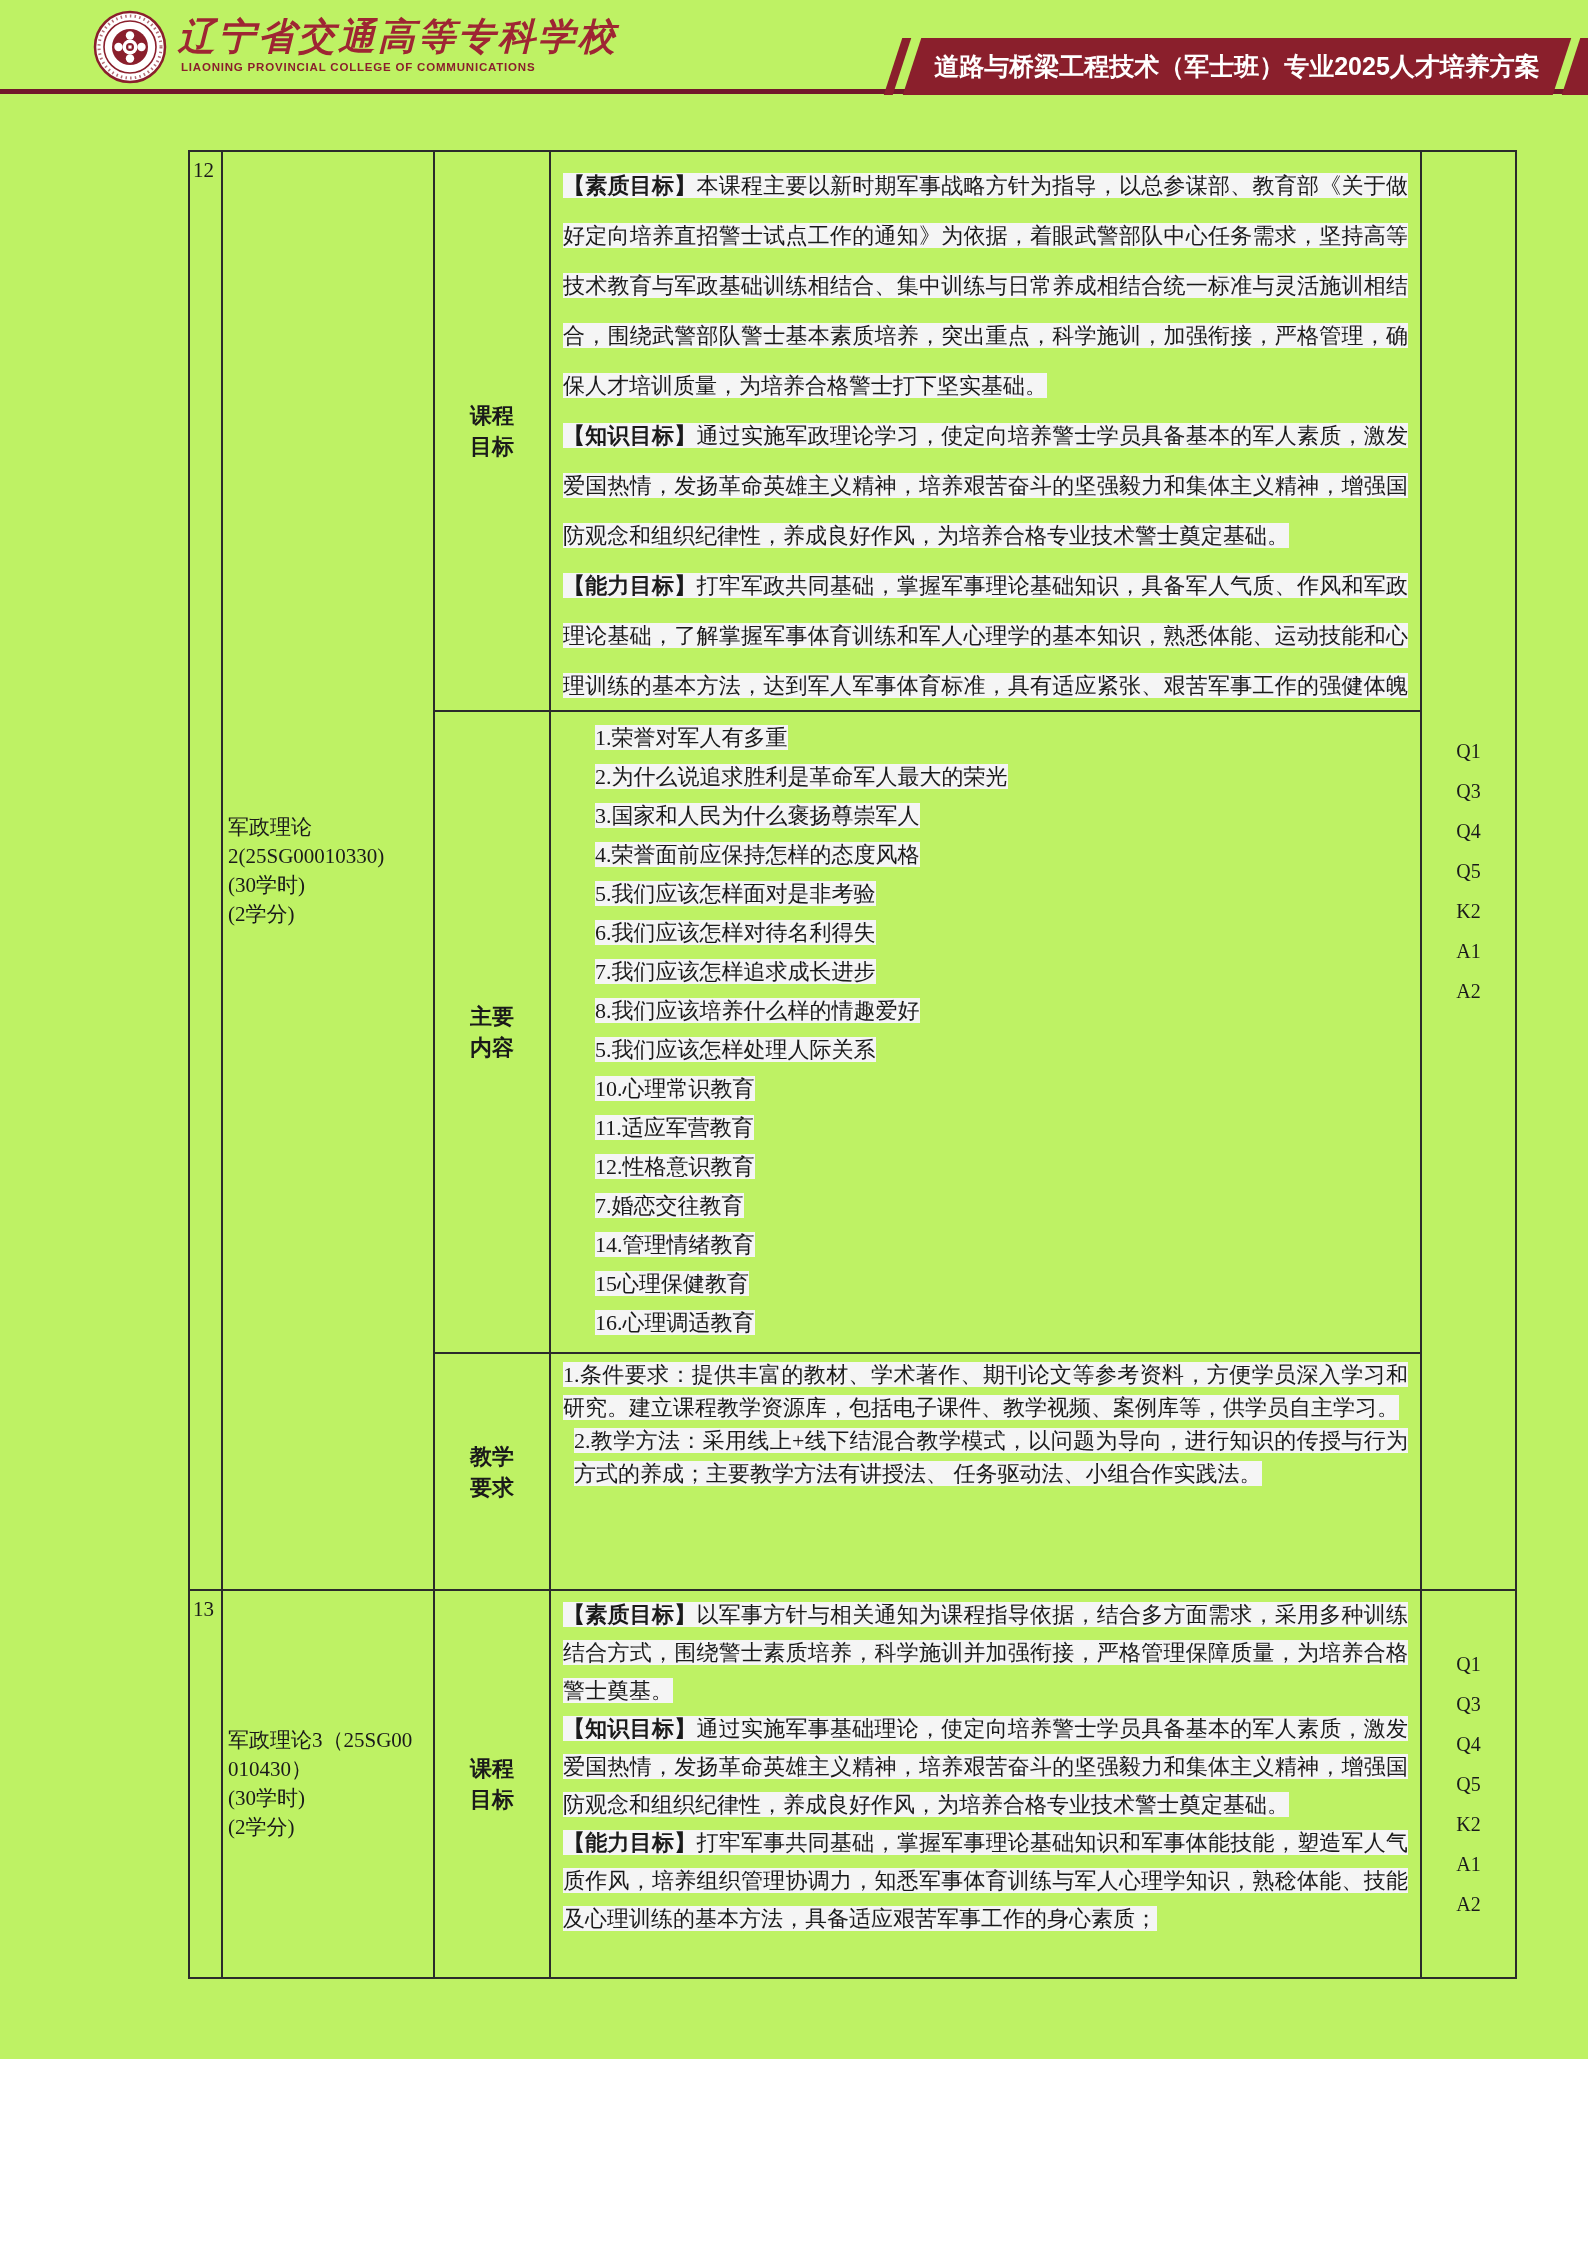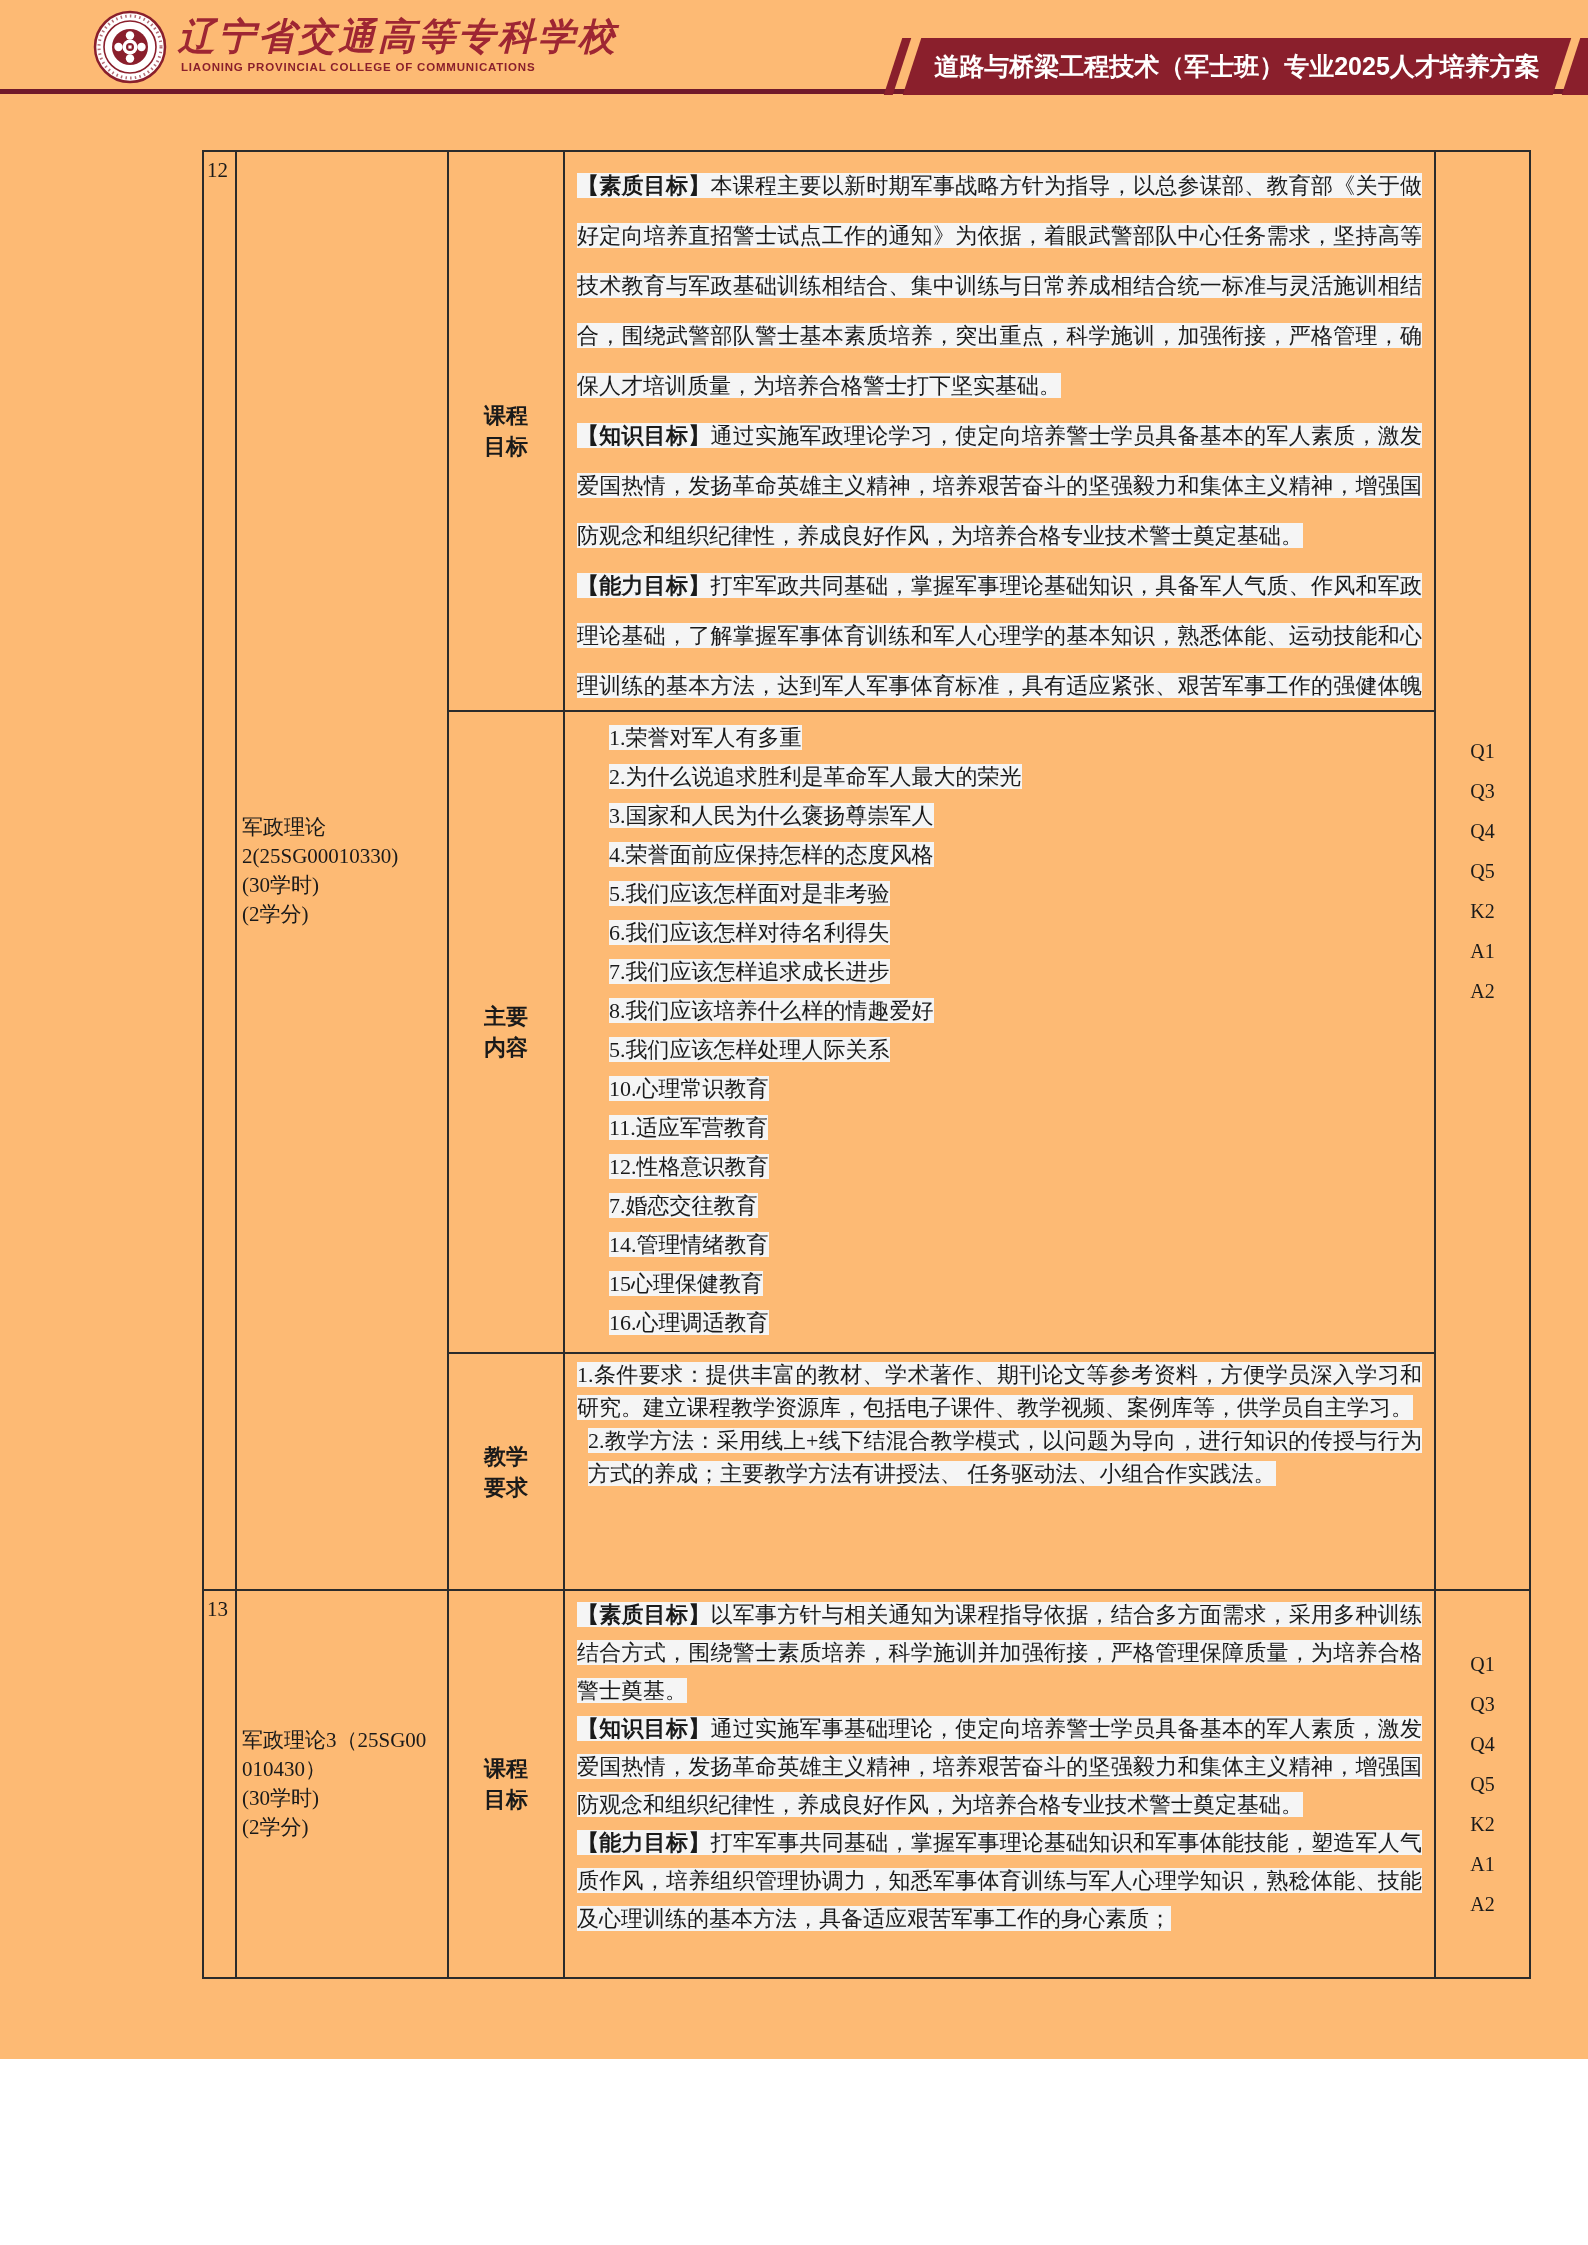--- a/index.html
+++ b/index.html
@@ -1,18 +1,18 @@
 <!DOCTYPE html>
 <html><head>
 <meta charset="utf-8">
 <style>
   html,body { margin:0; padding:0; background:#ffffff; }
   .page {
     position:relative; width:1588px; height:2059px;
-    background:#fdba74; overflow:hidden;
+    background:#bef264; overflow:hidden;
     font-family:"Liberation Serif","DejaVu Serif",serif;
     color:#1a1a1a;
   }
 
   
   .logo { position:absolute; left:92px; top:8px; width:76px; height:78px; }
   .school-cn {
     position:absolute; left:178px; top:12px;
     font-size:37px; font-weight:bold; font-style:italic;
     color:#9e2633; letter-spacing:3px; white-space:nowrap;
@@ -36,21 +36,21 @@
     transform:skewX(18deg);
     width:100%; height:100%;
     display:flex; align-items:center; justify-content:center;
     font-family:"Liberation Sans","DejaVu Sans",sans-serif;
     font-weight:bold; font-size:25px; color:#ffffff; white-space:nowrap;
   }
 
   
   .tbl, .tbl * { box-sizing:border-box; }
   .tbl {
-    position:absolute; left:202px; top:150px;
+    position:absolute; left:188px; top:150px;
     width:1329px; height:1829px;
     border:2px solid #2b2b2b;
     display:grid;
     grid-template-columns:33px 212px 116px 871px 93px;
     grid-template-rows:560px 642px 237px 386px;
   }
   .cell { border-right:2px solid #2b2b2b; border-bottom:2px solid #2b2b2b; overflow:hidden; }
   .cell.lastcol { border-right:none; }
   .cell.lastrow { border-bottom:none; }
 

